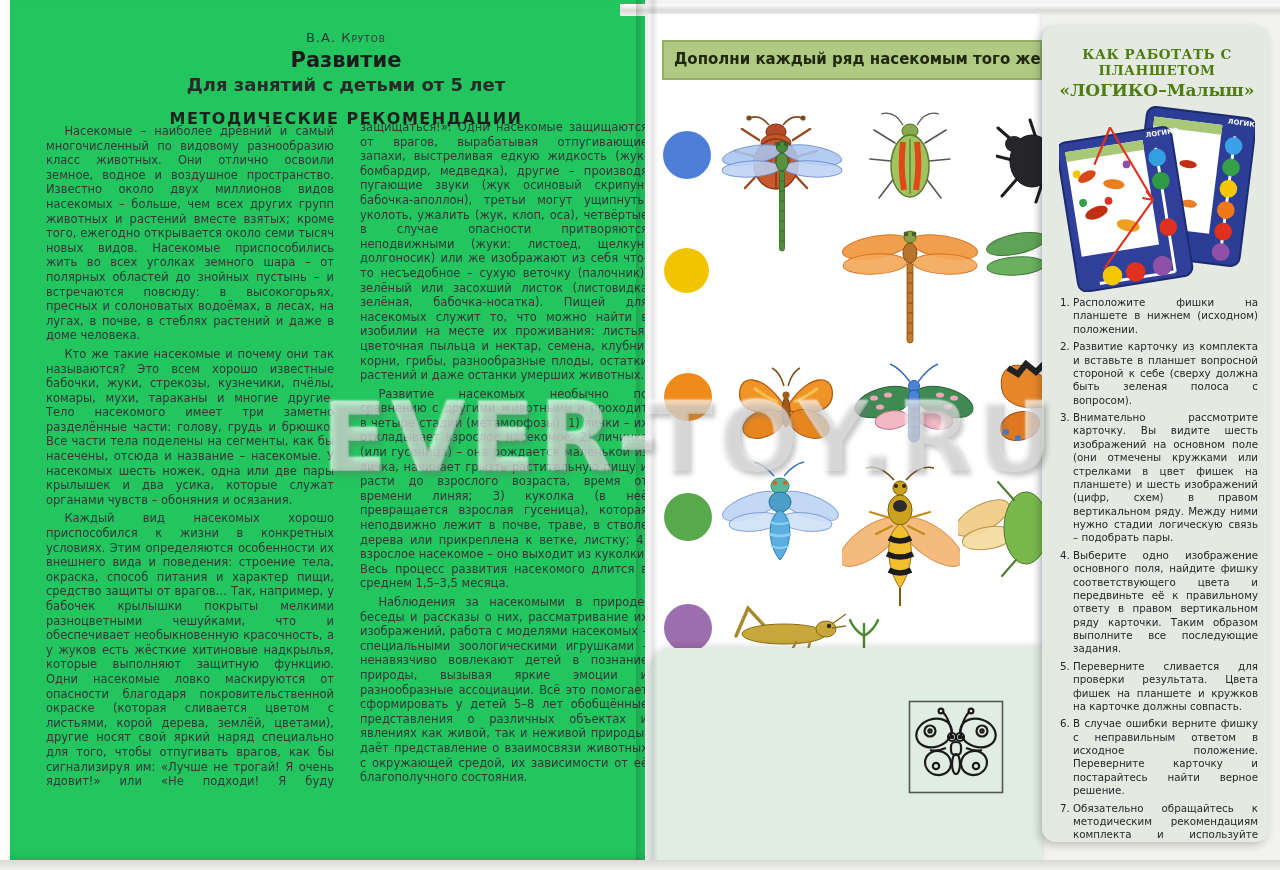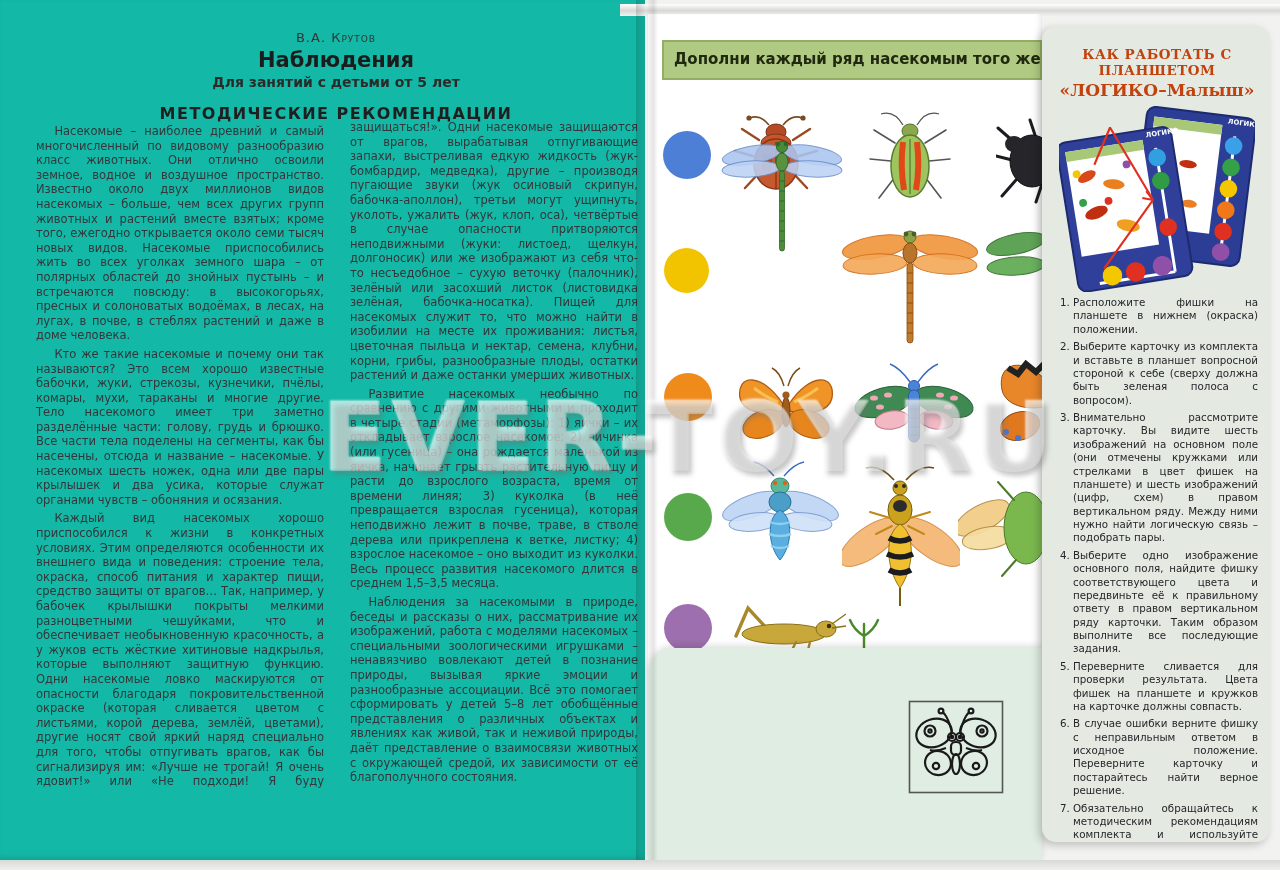--- a/index.html
+++ b/index.html
@@ -1,24 +1,24 @@
 <!DOCTYPE html>
 <html><head>
 <meta charset="utf-8">
 <style>
   html,body{margin:0;padding:0;background:#e9e9e7;}
   .stage{position:relative;width:1280px;height:870px;background:#fdfdfc;overflow:hidden;
          font-family:"DejaVu Sans",sans-serif;}
   
-  .left-page{position:absolute;left:0;top:0;width:645px;height:862px;background:#14b8a6;
+  .left-page{position:absolute;left:10px;top:0;width:645px;height:862px;background:#22c55e;
              box-shadow:inset -8px 0 14px -10px rgba(0,0,0,.18), inset 0 -10px 12px -10px rgba(0,0,0,.25);}
   .head-block{position:absolute;left:30px;top:30px;width:612px;text-align:center;color:#222;}
   .author{font-size:13px;font-variant:small-caps;letter-spacing:1px;color:#333;}
   .doc-title{font-size:21px;font-weight:bold;margin-top:3px;color:#1c1c1c;}
-  .doc-subtitle{font-size:14px;font-weight:bold;margin-top:2px;color:#2a2a2a;}
+  .doc-subtitle{font-size:18px;font-weight:bold;margin-top:2px;color:#2a2a2a;}
   .section-heading{font-size:16px;font-weight:bold;letter-spacing:1.5px;margin-top:14px;color:#1f1f1f;}
   .body-text{position:absolute;left:32px;top:120px;width:610px;height:738px;
              column-count:2;column-gap:18px;text-align:justify;font-size:11.5px;
              line-height:1.27;color:#33363a;overflow:hidden;}
   .body-text p{margin:4px;text-indent:1.6em;}
   
   .spread-right{position:absolute;left:645px;top:0;width:635px;height:870px;background:#f2f2f0;}
   .top-edge{position:absolute;left:620px;top:4px;width:660px;height:12px;
             background:linear-gradient(#ffffff,#d8d8d6 55%,#f2f2f0);}
   .gutter{position:absolute;left:636px;top:0;width:22px;height:870px;
@@ -32,21 +32,21 @@
   .dot{position:absolute;width:48px;height:48px;border-radius:50%;}
   .ins{position:absolute;}
   
   .envelope{position:absolute;left:648px;top:648px;width:394px;height:214px;background:#e0ede3;
             border-radius:26px 3px 0 0;box-shadow:0 -3px 6px rgba(0,0,0,.12);}
   .stamp{position:absolute;left:908px;top:700px;width:96px;height:94px;}
   
   .howto{position:absolute;left:1042px;top:26px;width:228px;height:816px;background:#e4e9e2;
          border-radius:14px;box-shadow:-3px 3px 8px rgba(0,0,0,.22);box-sizing:border-box;
          padding:20px 12px 10px 14px;overflow:hidden;}
-  .howto-title{font-family:"DejaVu Serif",serif;text-align:center;color:#c2410c;}
+  .howto-title{font-family:"DejaVu Serif",serif;text-align:center;color:#4d7c0f;}
   .howto-title .l1{font-size:13.5px;font-weight:bold;letter-spacing:.5px;}
   .howto-title .l2{font-size:17px;font-weight:bold;margin-top:2px;text-align:center;}
   .tablets{display:block;margin:6px auto 4px auto;}
   ol.steps{margin:4px 0 0 0;padding-left:17px;font-size:10.3px;line-height:1.3;
            color:#26262a;text-align:justify;}
   ol.steps li{margin-bottom:4px;}
   
   .watermark{position:absolute;left:322px;top:382px;width:980px;z-index:60;pointer-events:none;
              font-size:96px;font-weight:bold;letter-spacing:4px;color:rgba(255,255,255,.30);
              text-shadow:3px 4px 5px rgba(110,110,110,.40), -1px -1px 2px rgba(255,255,255,.55);
@@ -55,21 +55,21 @@
                background:linear-gradient(#d9d9d7,#efefed);}
 </style>
 </head>
 <body>
 
 <div class="stage">
 
   <div class="left-page">
     <div class="head-block">
       <div class="author">В.А. Крутов</div>
-      <div class="doc-title">Наблюдения</div>
+      <div class="doc-title">Развитие</div>
       <div class="doc-subtitle">Для занятий с детьми от 5 лет</div>
       <div class="section-heading">МЕТОДИЧЕСКИЕ РЕКОМЕНДАЦИИ</div>
     </div>
     <div class="body-text">
       <p>Насекомые – наиболее древний и самый многочисленный по видовому разнообразию класс животных. Они отлично освоили земное, водное и воздушное пространство. Известно около двух миллионов видов насекомых – больше, чем всех других групп животных и растений вместе взятых; кроме того, ежегодно открывается около семи тысяч новых видов. Насекомые приспособились жить во всех уголках земного шара – от полярных областей до знойных пустынь – и встречаются повсюду: в высокогорьях, пресных и солоноватых водоёмах, в лесах, на лугах, в почве, в стеблях растений и даже в доме человека.</p>
       <p>Кто же такие насекомые и почему они так называются? Это всем хорошо известные бабочки, жуки, стрекозы, кузнечики, пчёлы, комары, мухи, тараканы и многие другие. Тело насекомого имеет три заметно разделённые части: голову, грудь и брюшко. Все части тела поделены на сегменты, как бы насечены, отсюда и название – насекомые. У насекомых шесть ножек, одна или две пары крылышек и два усика, которые служат органами чувств – обоняния и осязания.</p>
       <p>Каждый вид насекомых хорошо приспособился к жизни в конкретных условиях. Этим определяются особенности их внешнего вида и поведения: строение тела, окраска, способ питания и характер пищи, средство защиты от врагов… Так, например, у бабочек крылышки покрыты мелкими разноцветными чешуйками, что и обеспечивает необыкновенную красочность, а у жуков есть жёсткие хитиновые надкрылья, которые выполняют защитную функцию. Одни насекомые ловко маскируются от опасности благодаря покровительственной окраске (которая сливается цветом с листьями, корой дерева, землёй, цветами), другие носят свой яркий наряд специально для того, чтобы отпугивать врагов, как бы сигнализируя им: «Лучше не трогай! Я очень ядовит!» или «Не подходи! Я буду защищаться!». Одни насекомые защищаются от врагов, вырабатывая отпугивающие запахи, выстреливая едкую жидкость (жук-бомбардир, медведка), другие – производя пугающие звуки (жук осиновый скрипун, бабочка-аполлон), третьи могут ущипнуть, уколоть, ужалить (жук, клоп, оса), четвёртые в случае опасности притворяются неподвижными (жуки: листоед, щелкун, долгоносик) или же изображают из себя что-то несъедобное – сухую веточку (палочник), зелёный или засохший листок (листовидка зелёная, бабочка-носатка). Пищей для насекомых служит то, что можно найти в изобилии на месте их проживания: листья, цветочная пыльца и нектар, семена, клубни, корни, грибы, разнообразные плоды, остатки растений и даже останки умерших животных.</p>
       <p>Развитие насекомых необычно по сравнению с другими животными и проходит в четыре стадии (метаморфозы): 1) яички – их откладывает взрослое насекомое; 2) личинка (или гусеница) – она рождается маленькой из яичка, начинает грызть растительную пищу и расти до взрослого возраста, время от времени линяя; 3) куколка (в неё превращается взрослая гусеница), которая неподвижно лежит в почве, траве, в стволе дерева или прикреплена к ветке, листку; 4) взрослое насекомое – оно выходит из куколки. Весь процесс развития насекомого длится в среднем 1,5–3,5 месяца.</p>
       <p>Наблюдения за насекомыми в природе, беседы и рассказы о них, рассматривание их изображений, работа с моделями насекомых – специальными зоологическими игрушками – ненавязчиво вовлекают детей в познание природы, вызывая яркие эмоции и разнообразные ассоциации. Всё это помогает сформировать у детей 5–8 лет обобщённые представления о различных объектах и явлениях как живой, так и неживой природы, даёт представление о взаимосвязи животных с окружающей средой, их зависимости от её благополучного состояния.</p>
     </div>
@@ -297,23 +297,23 @@
           <circle cx="108" cy="82" r="9" fill="#2f9c44"></circle>
         <circle cx="108" cy="130" r="9" fill="#e03020"></circle>
         <circle cx="44" cy="170" r="10" fill="#f4c800"></circle>
           <circle cx="68" cy="170" r="10" fill="#e03020"></circle>
         <circle cx="96" cy="168" r="10" fill="#9050a8"></circle>
       </g>
       <path d="M52 22 L96 96 M52 22 L36 60 M96 96 L46 166" stroke="#e03020" stroke-width="2.2" fill="none"></path>
       <path d="M96 96 l-7 -9 M96 96 l-11 -2" stroke="#e03020" stroke-width="2.2"></path>
     </svg>
     <ol class="steps">
-      <li>Расположите фишки на планшете в нижнем (окраска) положении.</li>
-      <li>Выберите карточку из комплекта и вставьте в планшет вопросной стороной к себе (сверху должна быть зеленая полоса с вопросом).</li>
-      <li>Внимательно рассмотрите карточку. Вы видите шесть изображений на основном поле (они отмечены кружками или стрелками в цвет фишек на планшете) и шесть изображений (цифр, схем) в правом вертикальном ряду. Между ними нужно найти логическую связь – подобрать пары.</li>
+      <li>Расположите фишки на планшете в нижнем (исходном) положении.</li>
+      <li>Развитие карточку из комплекта и вставьте в планшет вопросной стороной к себе (сверху должна быть зеленая полоса с вопросом).</li>
+      <li>Внимательно рассмотрите карточку. Вы видите шесть изображений на основном поле (они отмечены кружками или стрелками в цвет фишек на планшете) и шесть изображений (цифр, схем) в правом вертикальном ряду. Между ними нужно стадии логическую связь – подобрать пары.</li>
       <li>Выберите одно изображение основного поля, найдите фишку соответствующего цвета и передвиньте её к правильному ответу в правом вертикальном ряду карточки. Таким образом выполните все последующие задания.</li>
       <li>Переверните сливается для проверки результата. Цвета фишек на планшете и кружков на карточке должны совпасть.</li>
       <li>В случае ошибки верните фишку с неправильным ответом в исходное положение. Переверните карточку и постарайтесь найти верное решение.</li>
       <li>Обязательно обращайтесь к методическим рекомендациям комплекта и используйте дополнительные вопросы и задания к карточкам!</li>
     </ol>
   </div>
 
   <div class="gutter"></div>
   <div class="bottom-edge"></div>
   <div class="watermark">EVER-TOY.RU</div>

